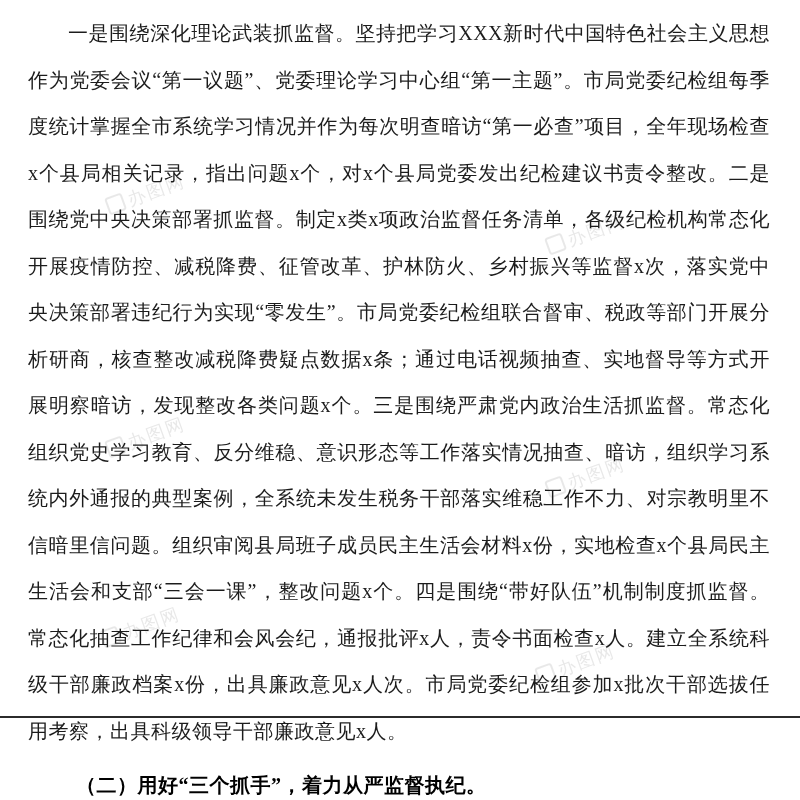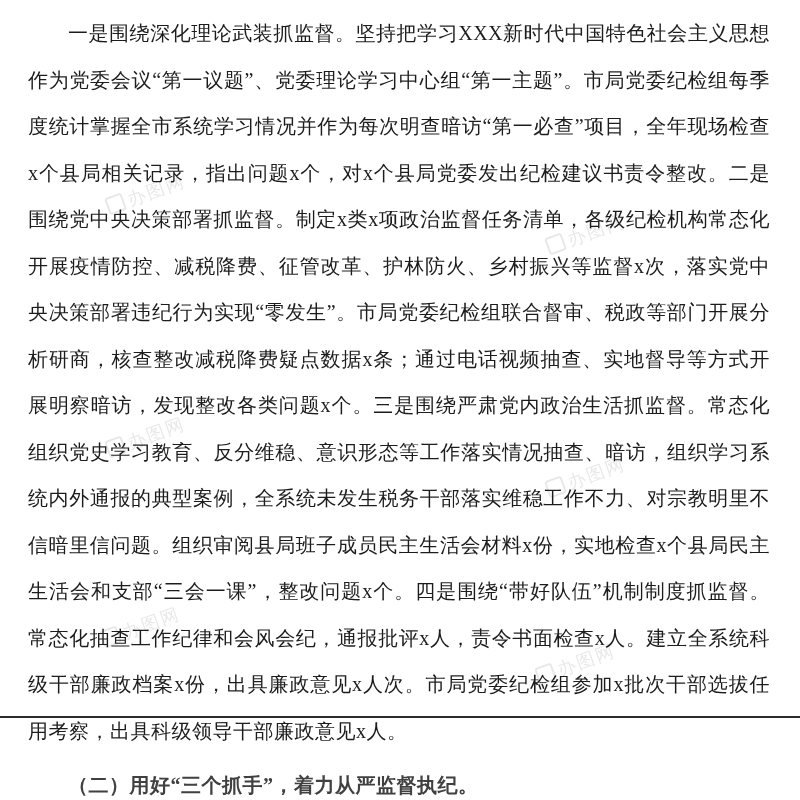--- a/index.html
+++ b/index.html
@@ -39,26 +39,26 @@
     width: 800px;
     height: 0;
     border: none;
     border-top: 2px solid #2b2b2b;
     margin: 0;
     z-index: 2;
   }
   .section-heading {
     position: absolute;
     top: 772px;
-    left: 28px;
+    left: 36px;
     right: 26px;
     margin: 0;
     font-size: 20px;
     font-weight: bold;
-    color: #404040;
+    color: #000000;
     text-indent: 2em;
     letter-spacing: 0.5px;
     z-index: 2;
   }
   .watermark-layer {
     position: absolute;
     inset: 0;
     z-index: 1;
     pointer-events: none;
   }

